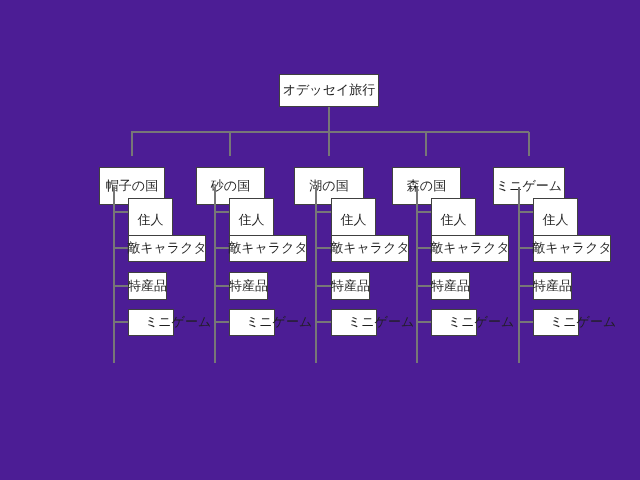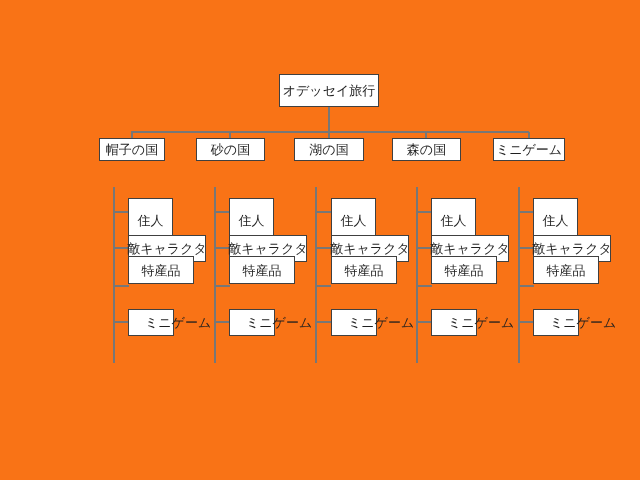--- a/index.html
+++ b/index.html
@@ -1,31 +1,31 @@
 <!DOCTYPE html>
 <html><head>
 <meta charset="utf-8">
 <style>
   html,body{margin:0;padding:0;background:#ffffff;}
   #canvas{
-    position:relative;width:640px;height:480px;background:#f97316;overflow:hidden;
-    font-family:Liberation Serif, serif;
+    position:relative;width:640px;height:480px;background:#4c1d95;overflow:hidden;
+    font-family:Liberation Mono, monospace;
   }
   .box{
     position:absolute;box-sizing:border-box;background:#ffffff;
     border:1px solid #404040;color:#1f1f1f;font-size:13px;
     display:flex;align-items:center;justify-content:center;
     white-space:nowrap;line-height:1;
   }
   .root-box{left:279px;top:74px;width:100px;height:33px;}
-  .country{top:138px;height:23px;left:var(--bx);width:var(--bw);}
+  .country{top:167px;height:38px;left:var(--bx);width:var(--bw);}
   .sub{left:var(--sx);}
   .s1{top:198px;height:45px;width:45px;}
   .s2{top:235px;height:27px;width:78px;}
-  .s3{top:256px;height:28px;width:66px;}
+  .s3{top:272px;height:28px;width:39px;}
   .s4{top:309px;height:27px;width:46px;justify-content:flex-start;padding-left:16px;overflow:visible;}
   .line{position:absolute;background:#777777;}
   .bus{left:131px;top:131px;width:398px;height:2px;}
   .root-stub{left:328px;top:107px;width:2px;height:25px;}
   .drop{left:calc(var(--cx) - 1px);top:132px;width:2px;height:24px;}
   .trunk{left:var(--tx);top:187px;width:2px;height:176px;}
   .tick{left:var(--tx);width:16px;height:2px;}
   .t1{top:211px;} .t2{top:247px;} .t3{top:285px;} .t4{top:321px;}
 </style>
 </head>

